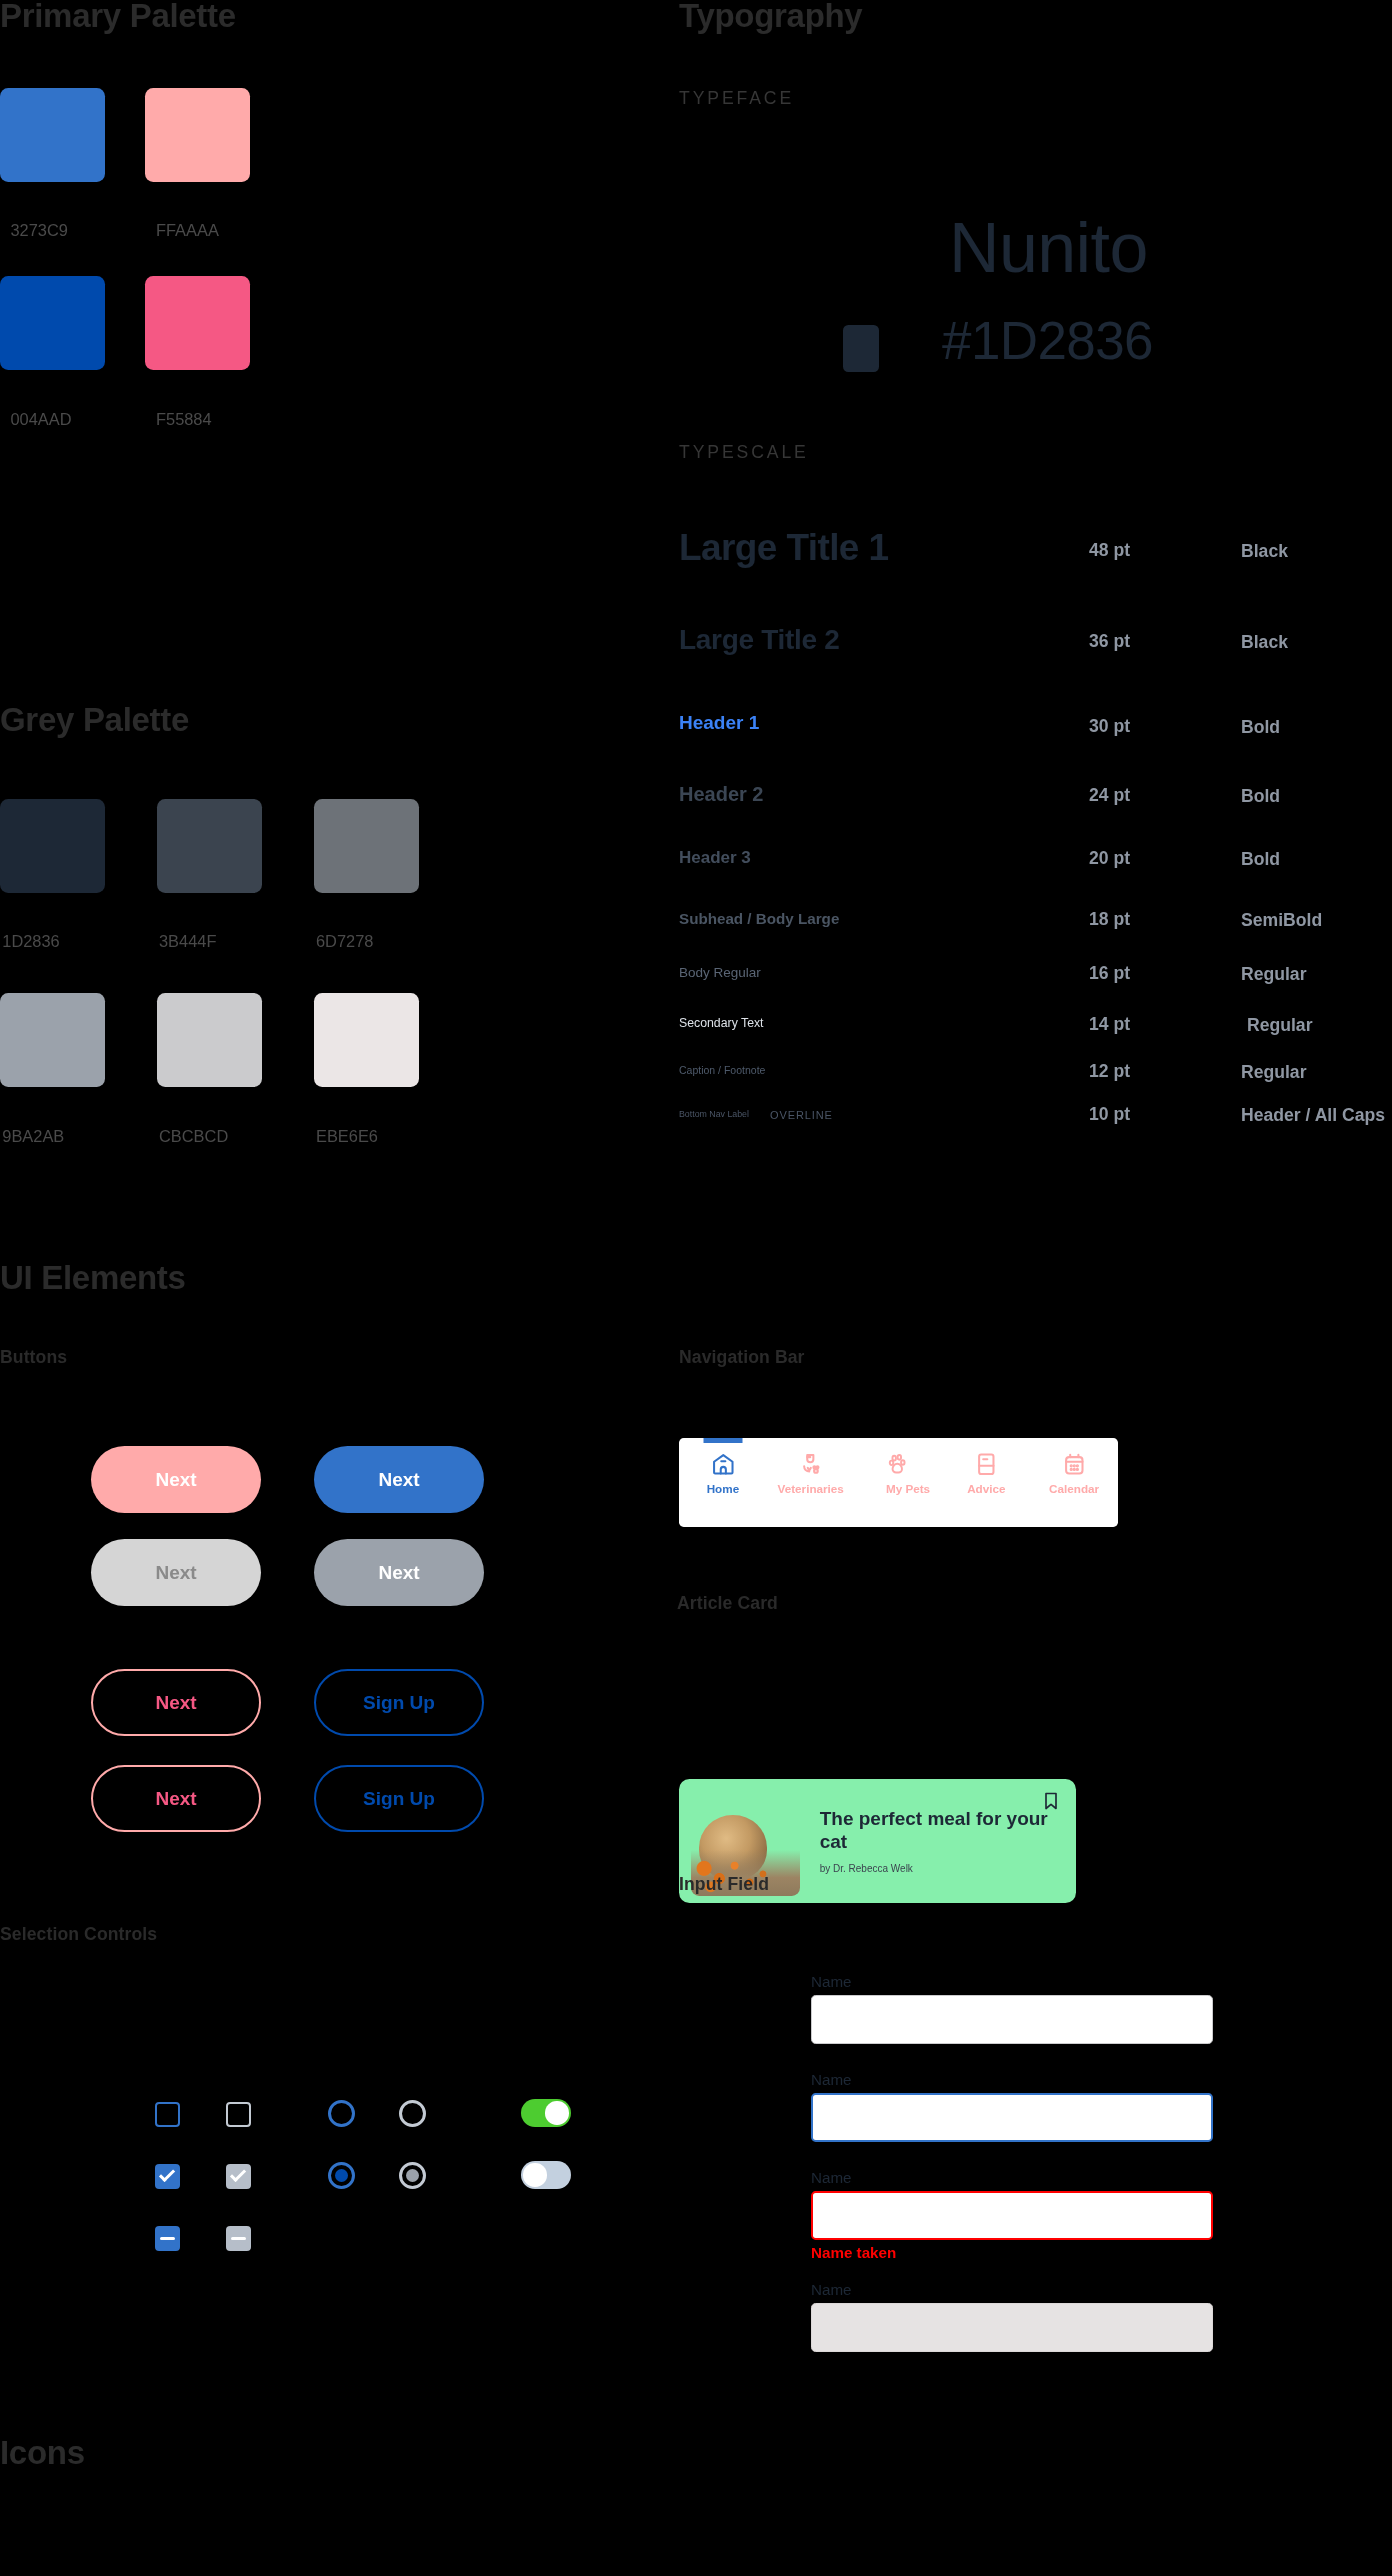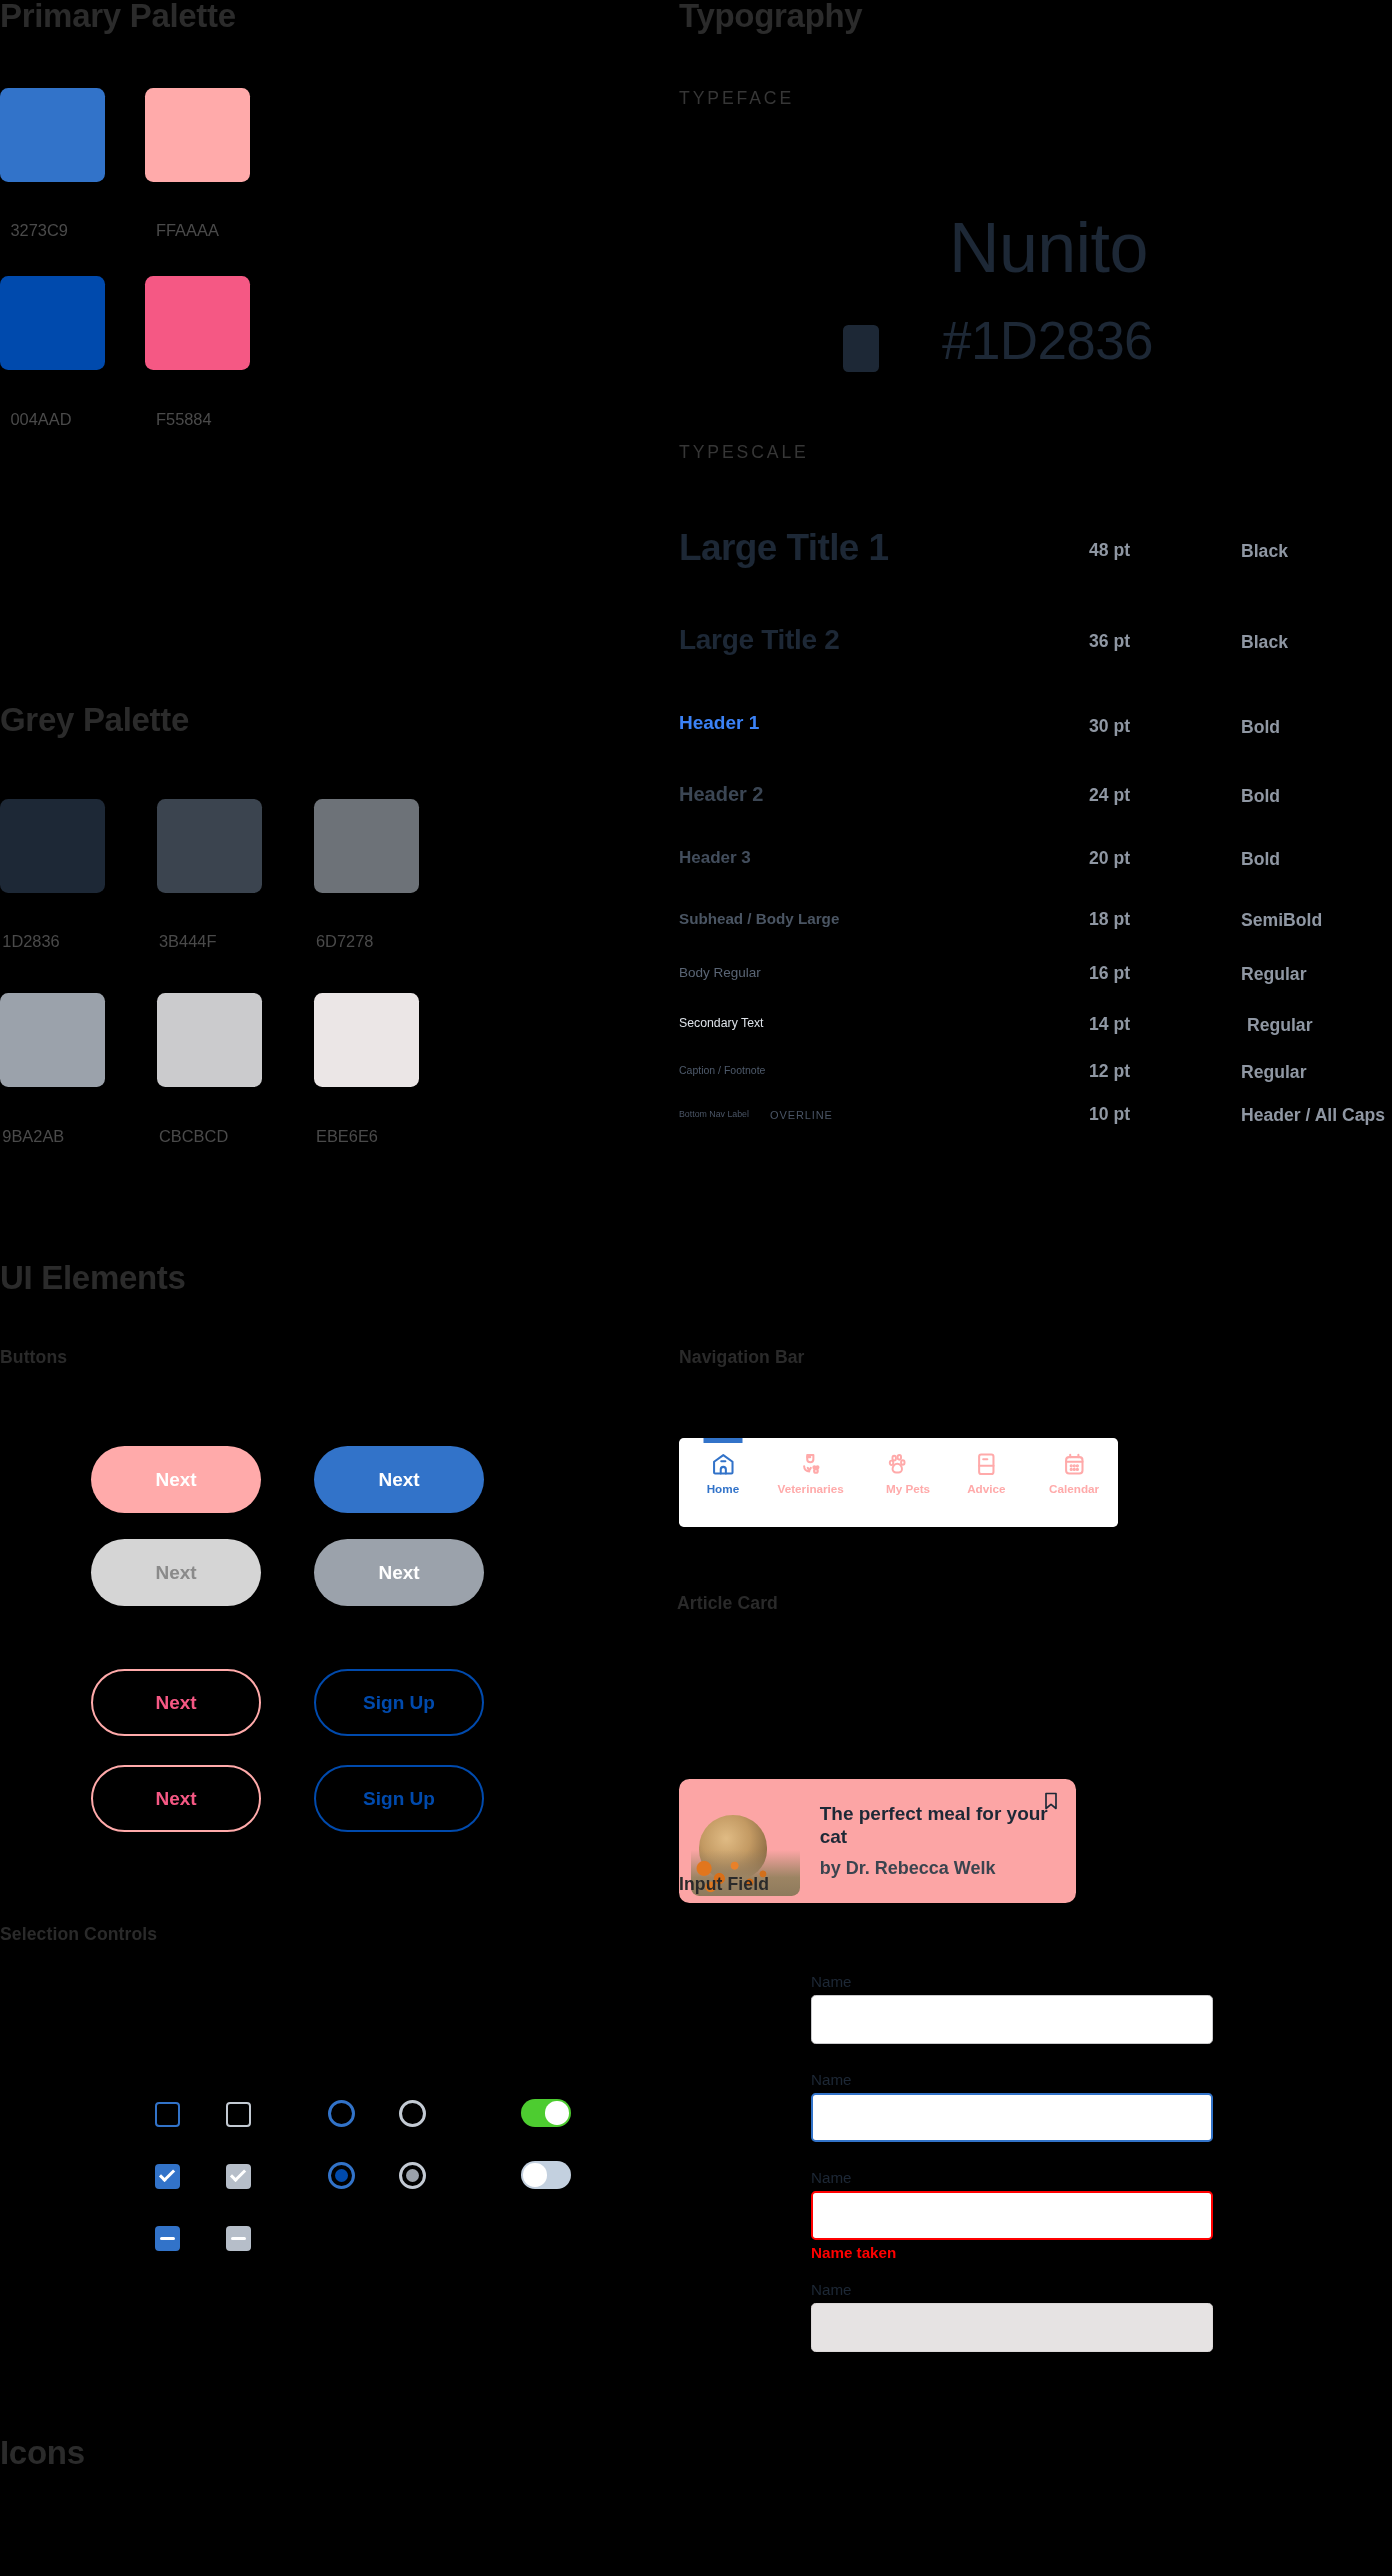--- a/index.html
+++ b/index.html
@@ -126,21 +126,21 @@
   }
   .nav-active-bar {
     position: absolute;
     top: 0; left: 50%; transform: translateX(-50%);
     width: 39px; height: 5.3px;
     background: #3273C9;
   }
 
   
   .card {
-    background: #fca5a5;
+    background: #86efac;
     border-radius: 10.5px;
     box-shadow: 0 1.8px 8.2px rgba(0,0,0,0.25);
     display: flex;
     align-items: center;
     position: relative;
     padding: 11.7px;
   }
   .card-thumb {
     width: 109px; height: 109px;
     border-radius: 8.2px;
@@ -175,21 +175,21 @@
       radial-gradient(circle at 18% 80%, #e07a22 0 5%, rgba(0,0,0,0) 6%),
       radial-gradient(circle at 66% 52%, #d2701c 0 4%, rgba(0,0,0,0) 5%),
       linear-gradient(180deg, rgba(168,139,102,0) 0%, #9c8463 60%, #8e7a5c 100%);
   }
   .card-body { padding-left: 20px; flex: 1; }
   .card-title {
     font-size: 19px; font-weight: 700; color: #1D2836;
     line-height: 1.2;
   }
   .card-author {
-    font-size: 18px; font-weight: 700; color: #3B444F;
+    font-size: 10px; font-weight: 400; color: #3B444F;
     margin-top: 9px;
   }
   .bookmark-btn {
     position: absolute; top: 11.7px; right: 15.2px;
   }
 
   
   .field-label {
     font-size: 15.2px; font-weight: 400; color: #1D2836;
     margin-bottom: 4.7px;

